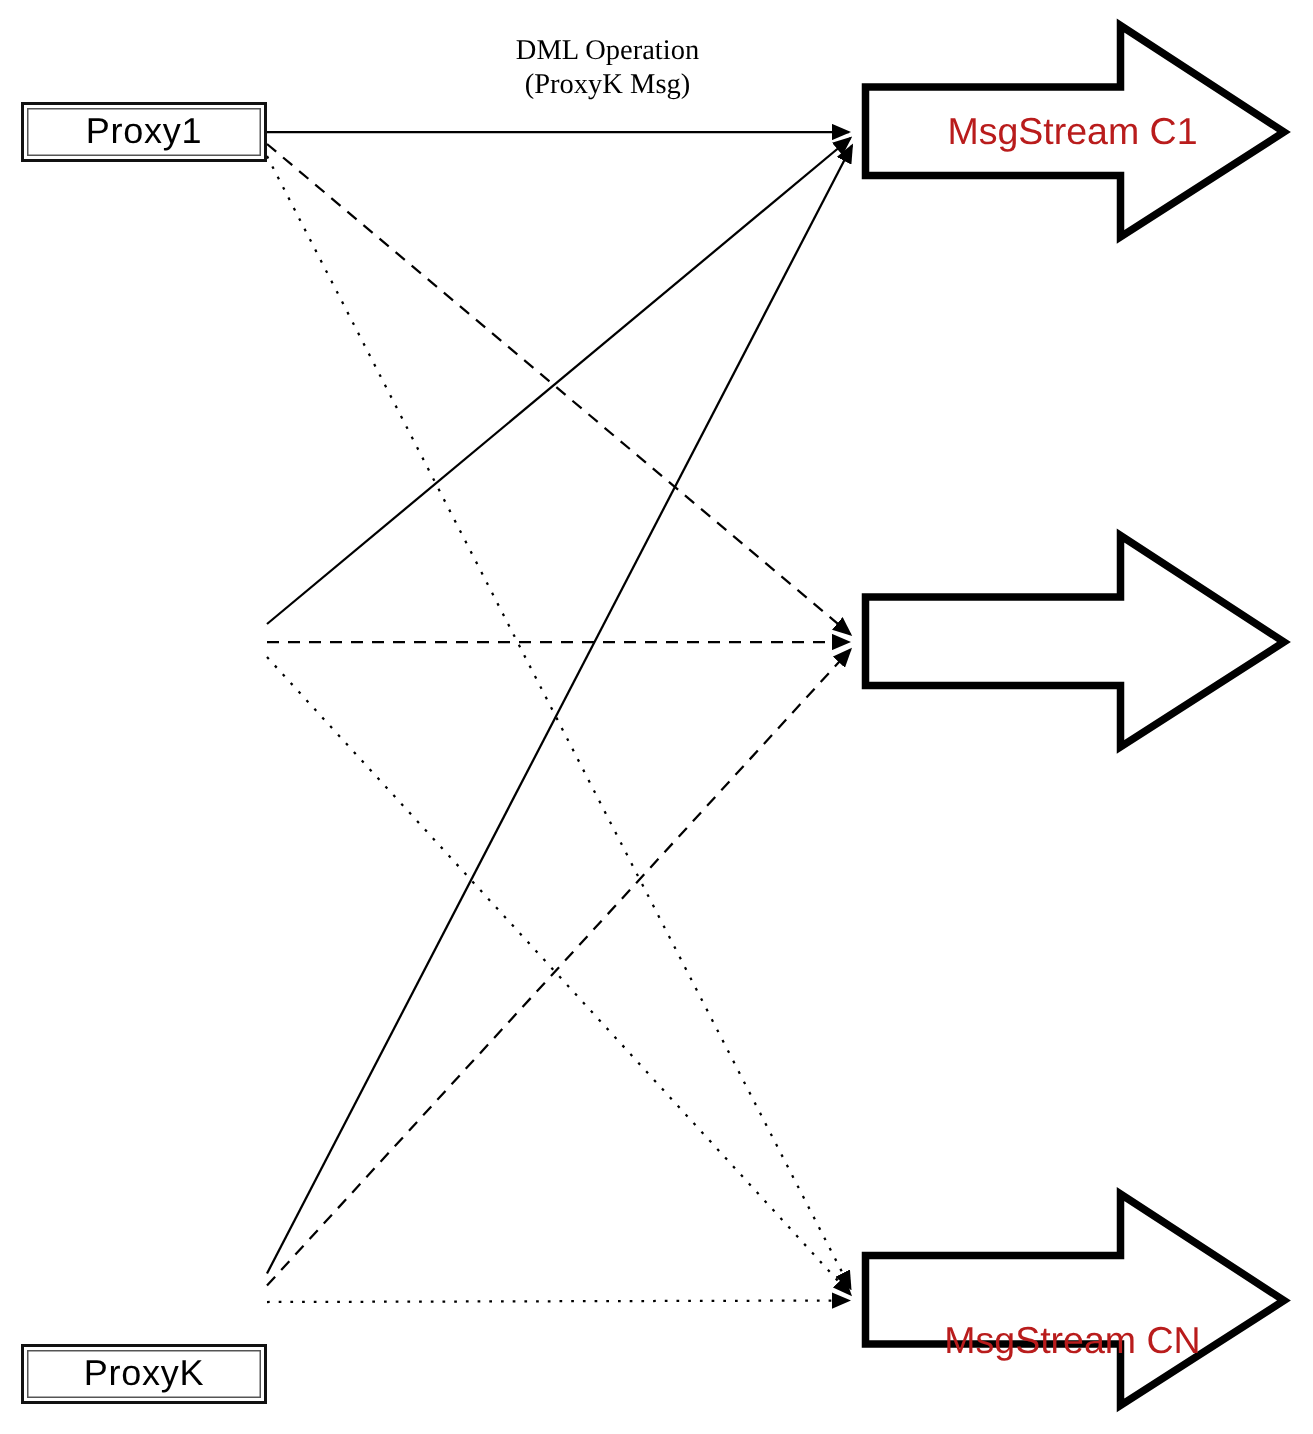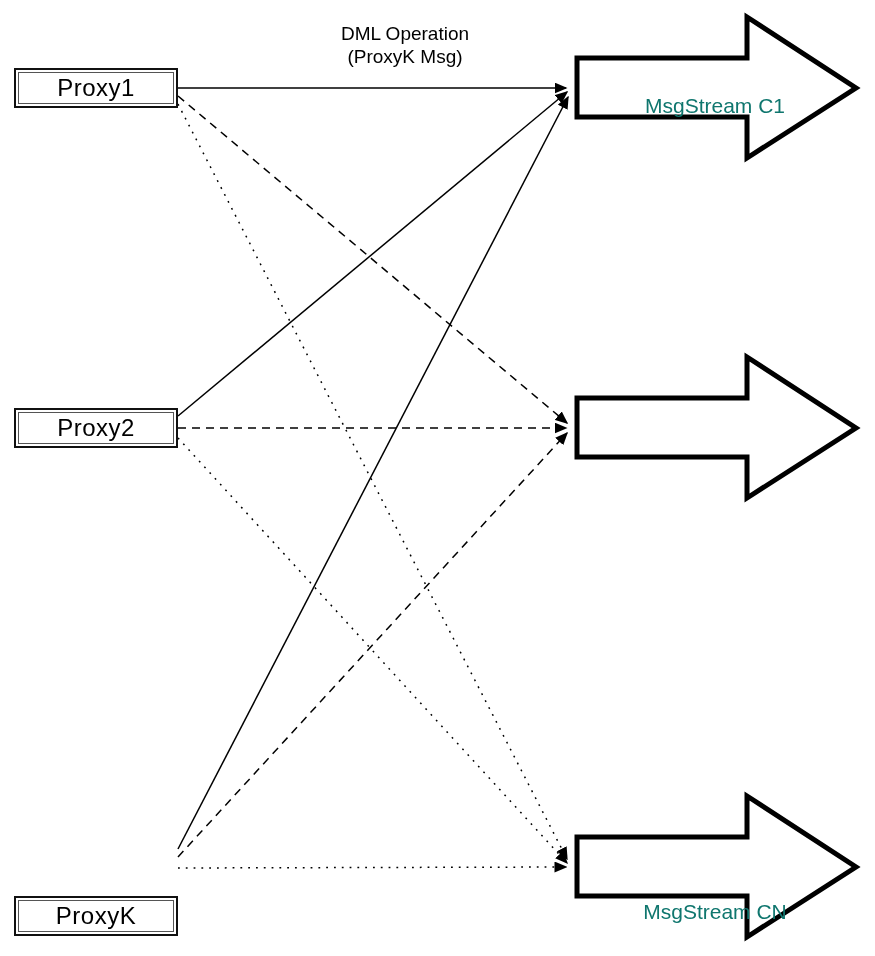--- a/index.html
+++ b/index.html
@@ -43,31 +43,32 @@
   .proxy-box span { letter-spacing: 0.5px; }
   .diagram-title {
     position: absolute;
     left: 270px;
     top: 22px;
     width: 270px;
     text-align: center;
     font-size: 19px;
     line-height: 23px;
     color: #000000;
+    font-family: Liberation Serif, serif;
   }
   .stream-label {
     position: absolute;
     left: 585px;
     width: 260px;
     height: 60px;
     display: flex;
-    align-items: flex-end;
+    align-items: center;
     justify-content: center;
-    font-size: 21px;
-    color: #0f766e;
+    font-size: 25px;
+    color: #b91c1c;
     pointer-events: none;
   }
 </style>
 </head>
 <body>
 
 <div class="canvas">
 
   <svg width="875" height="956" viewBox="0 0 875 956">
     <defs>
@@ -98,23 +99,20 @@
   </svg>
 
   <div class="diagram-title">
     <div>DML Operation</div>
     <div>(ProxyK Msg)</div>
   </div>
 
   <div class="proxy-box" style="top:68px">
     <span>Proxy1</span>
   </div>
-  <div class="proxy-box" style="top:408px">
-    <span>Proxy2</span>
-  </div>
   <div class="proxy-box" style="top:896px">
     <span>ProxyK</span>
   </div>
 
   <div class="stream-label" style="top:58px">
     <span>MsgStream C1</span>
   </div>
   <div class="stream-label" style="top:864px">
     <span>MsgStream CN</span>
   </div>

